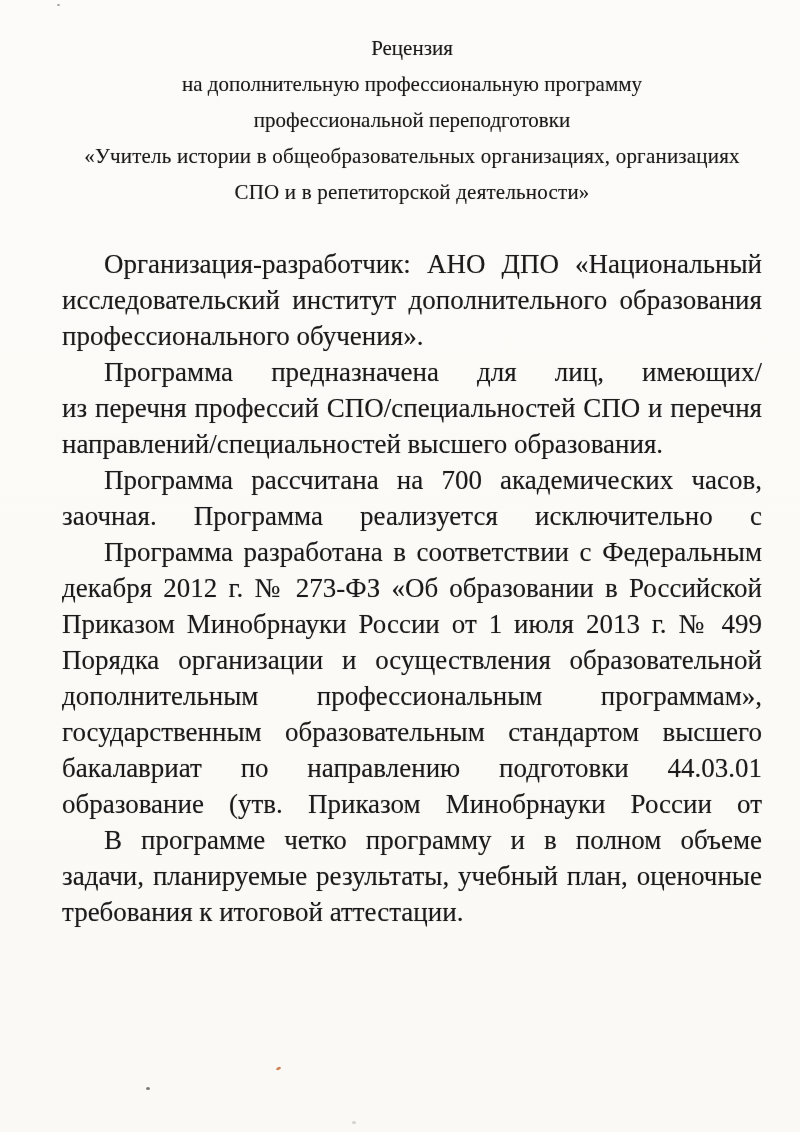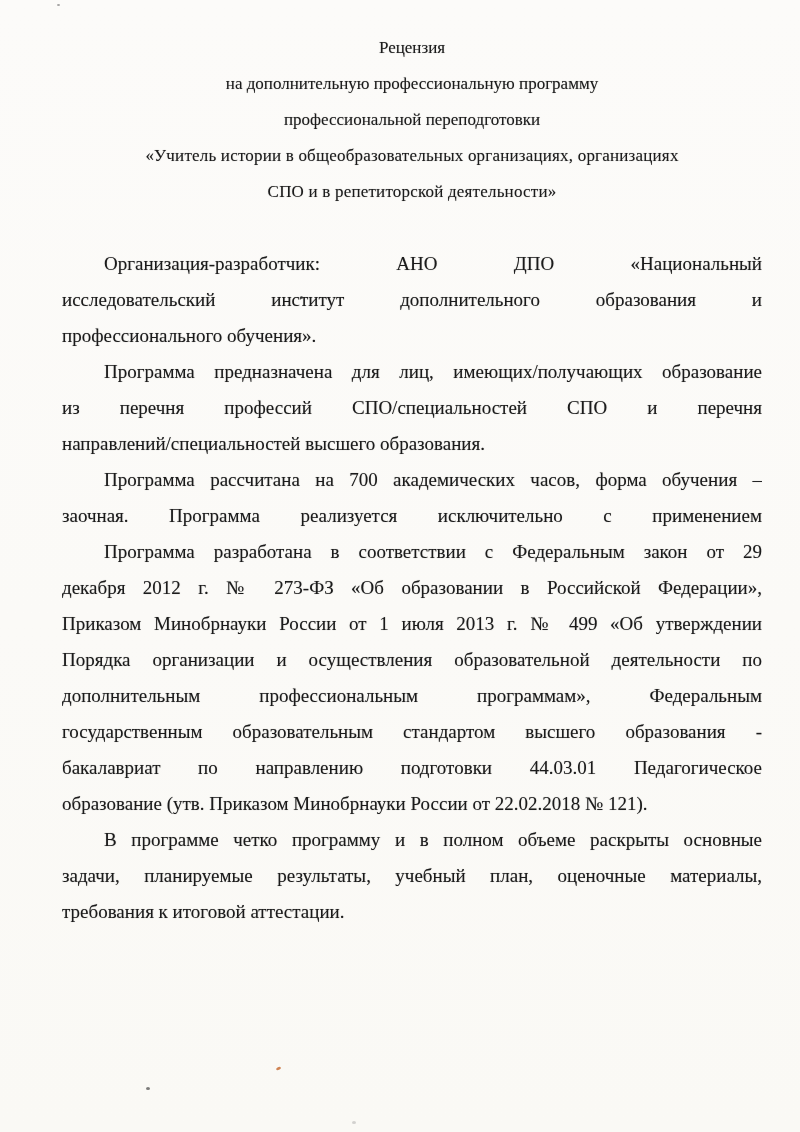--- a/index.html
+++ b/index.html
@@ -14,35 +14,35 @@
     margin: 0 auto;
     background: linear-gradient(180deg, #fcfbf9 0%, #fbfaf7 55%, #faf9f5 100%);
     color: #1b1b1b;
     font-family: "Liberation Serif", "DejaVu Serif", serif;
     overflow: hidden;
   }
   .content {
     padding: 30px 38px 0 62px; 
   }
   .title-line {
-    font-size: 17px;
+    font-size: 21px;
     line-height: 36px;
     text-align: center;
     white-space: nowrap;
     text-shadow: 0 0 1px rgba(45,45,45,0.40);
   }
   .title-line.bold {
     font-weight: normal;
     letter-spacing: 0.2px;
   }
   .doc-body {
     margin-top: 36px;
   }
   .body-line {
-    font-size: 19px;
+    font-size: 27px;
     line-height: 36px;
     height: 36px;
     text-align: justify;
     text-align-last: justify;
     text-shadow: 0 0 1px rgba(45,45,45,0.40);
     overflow: hidden;
   }
   .body-line.indent {
     padding-left: 42px;
   }

